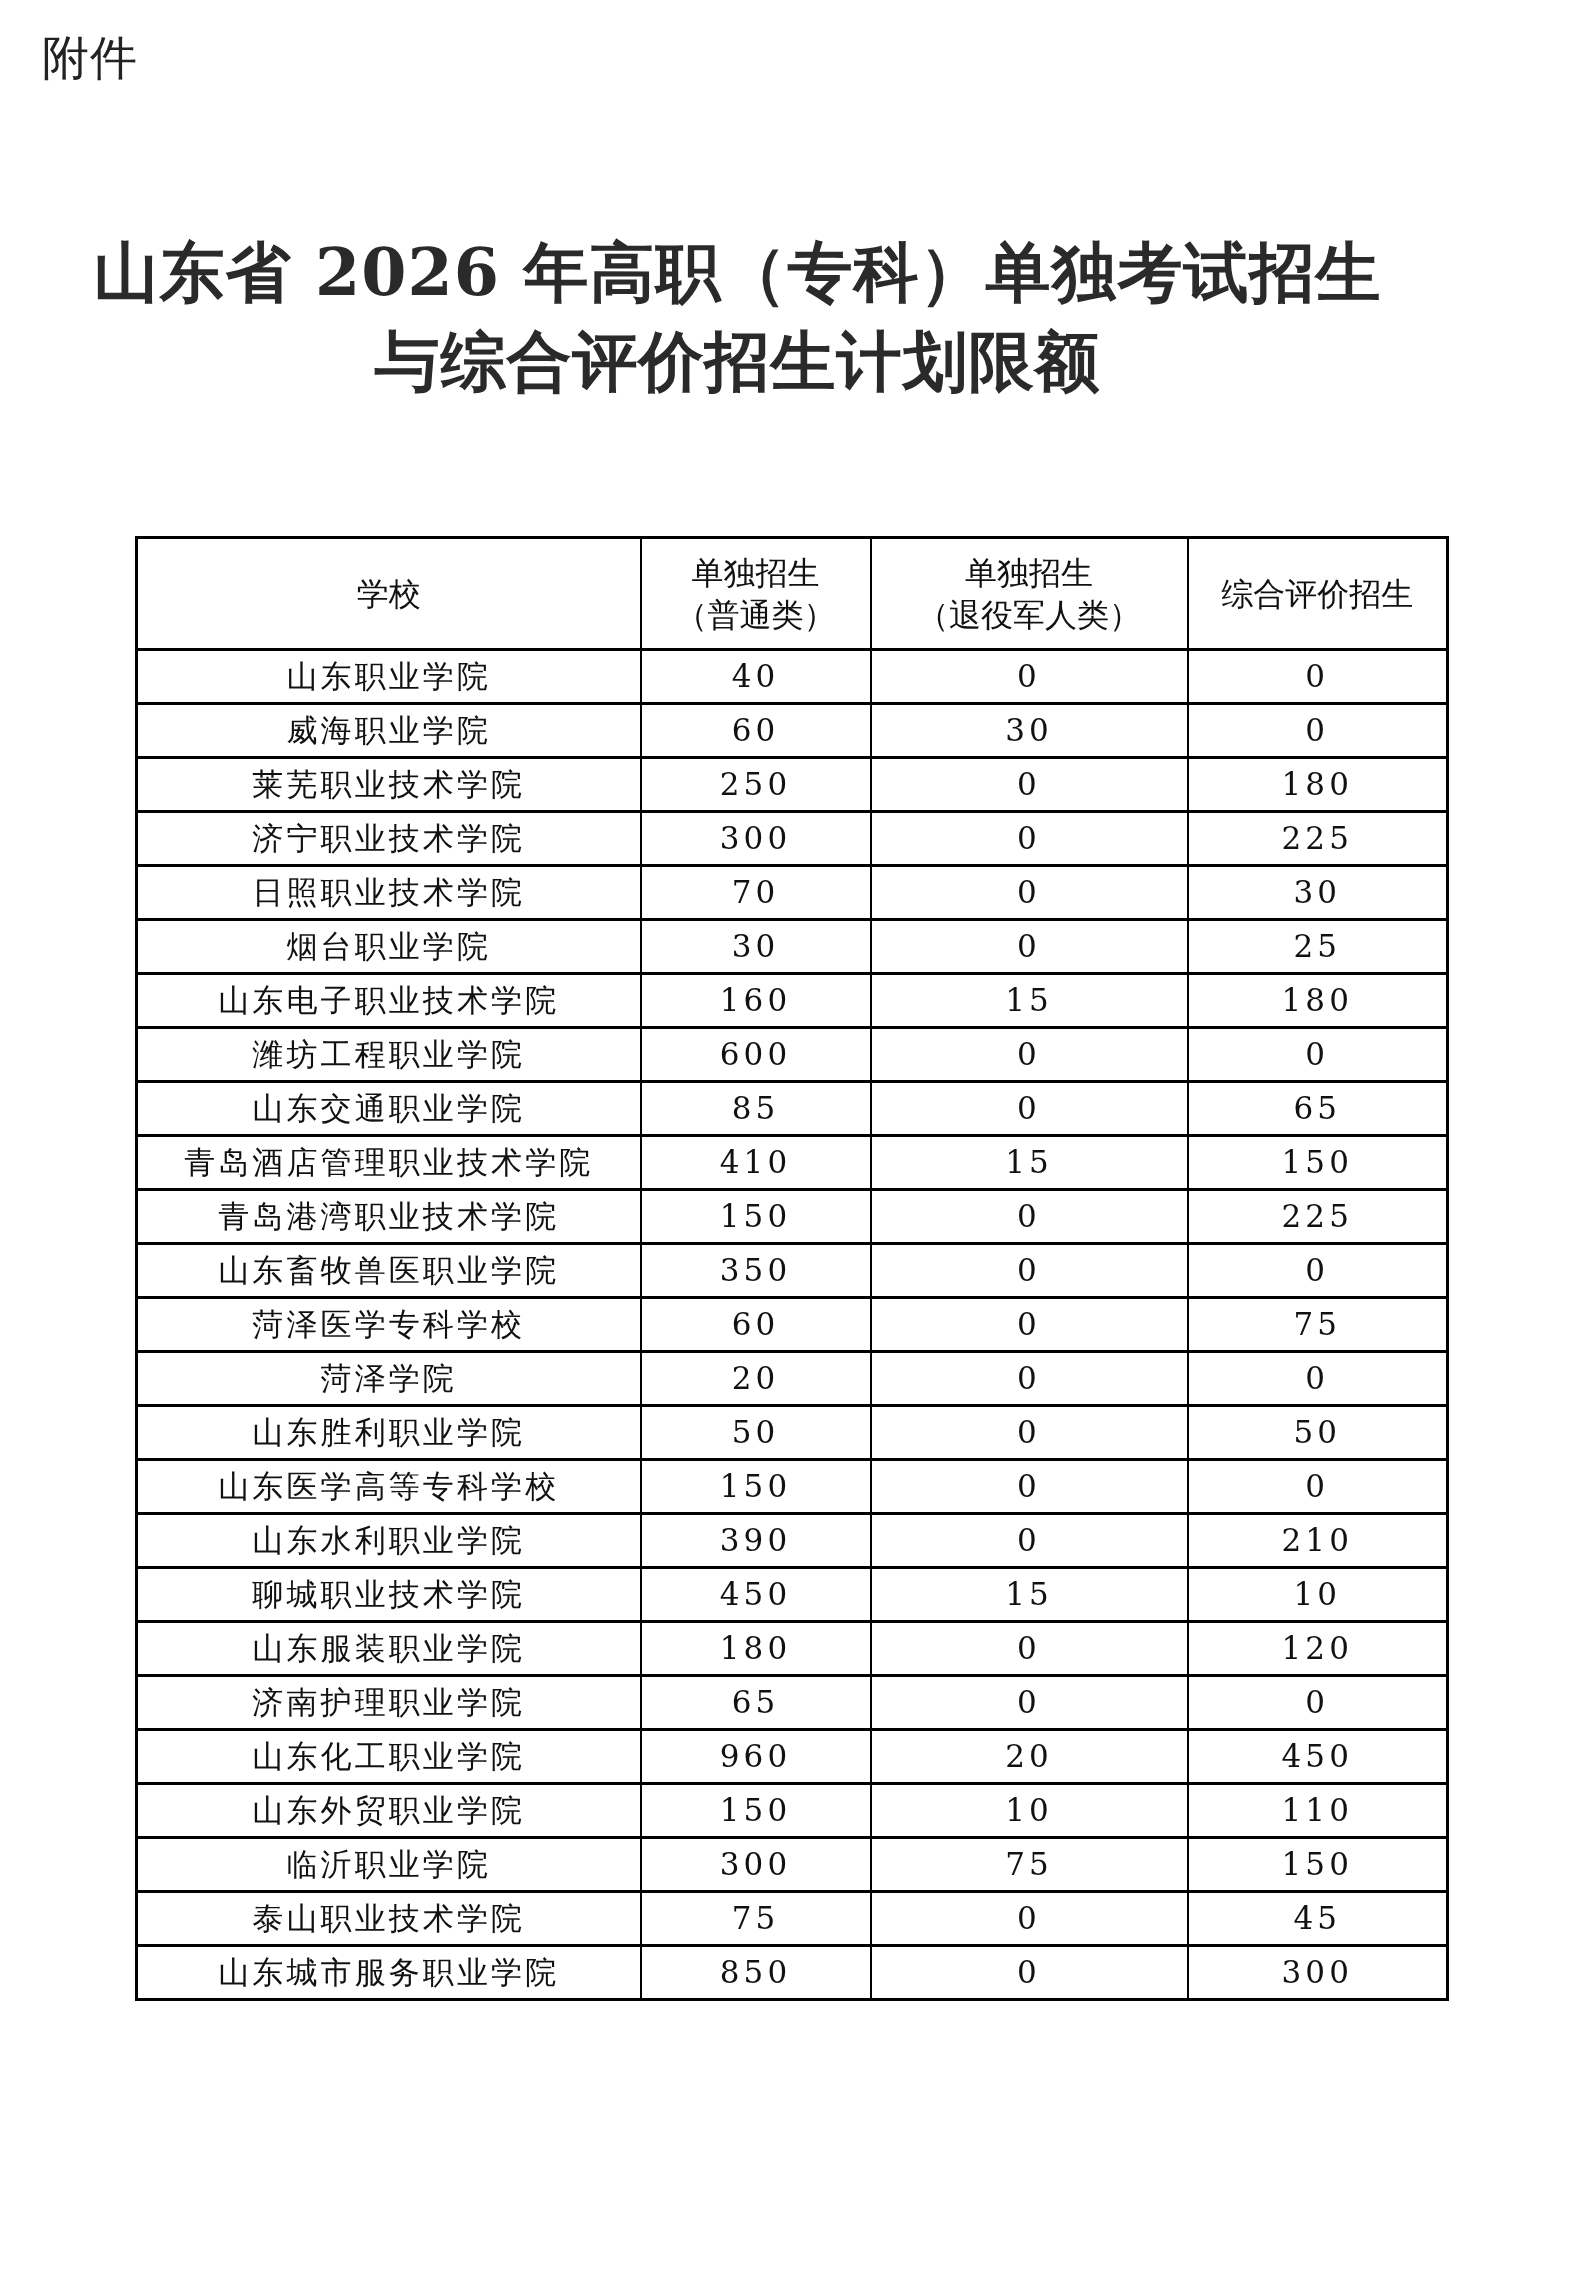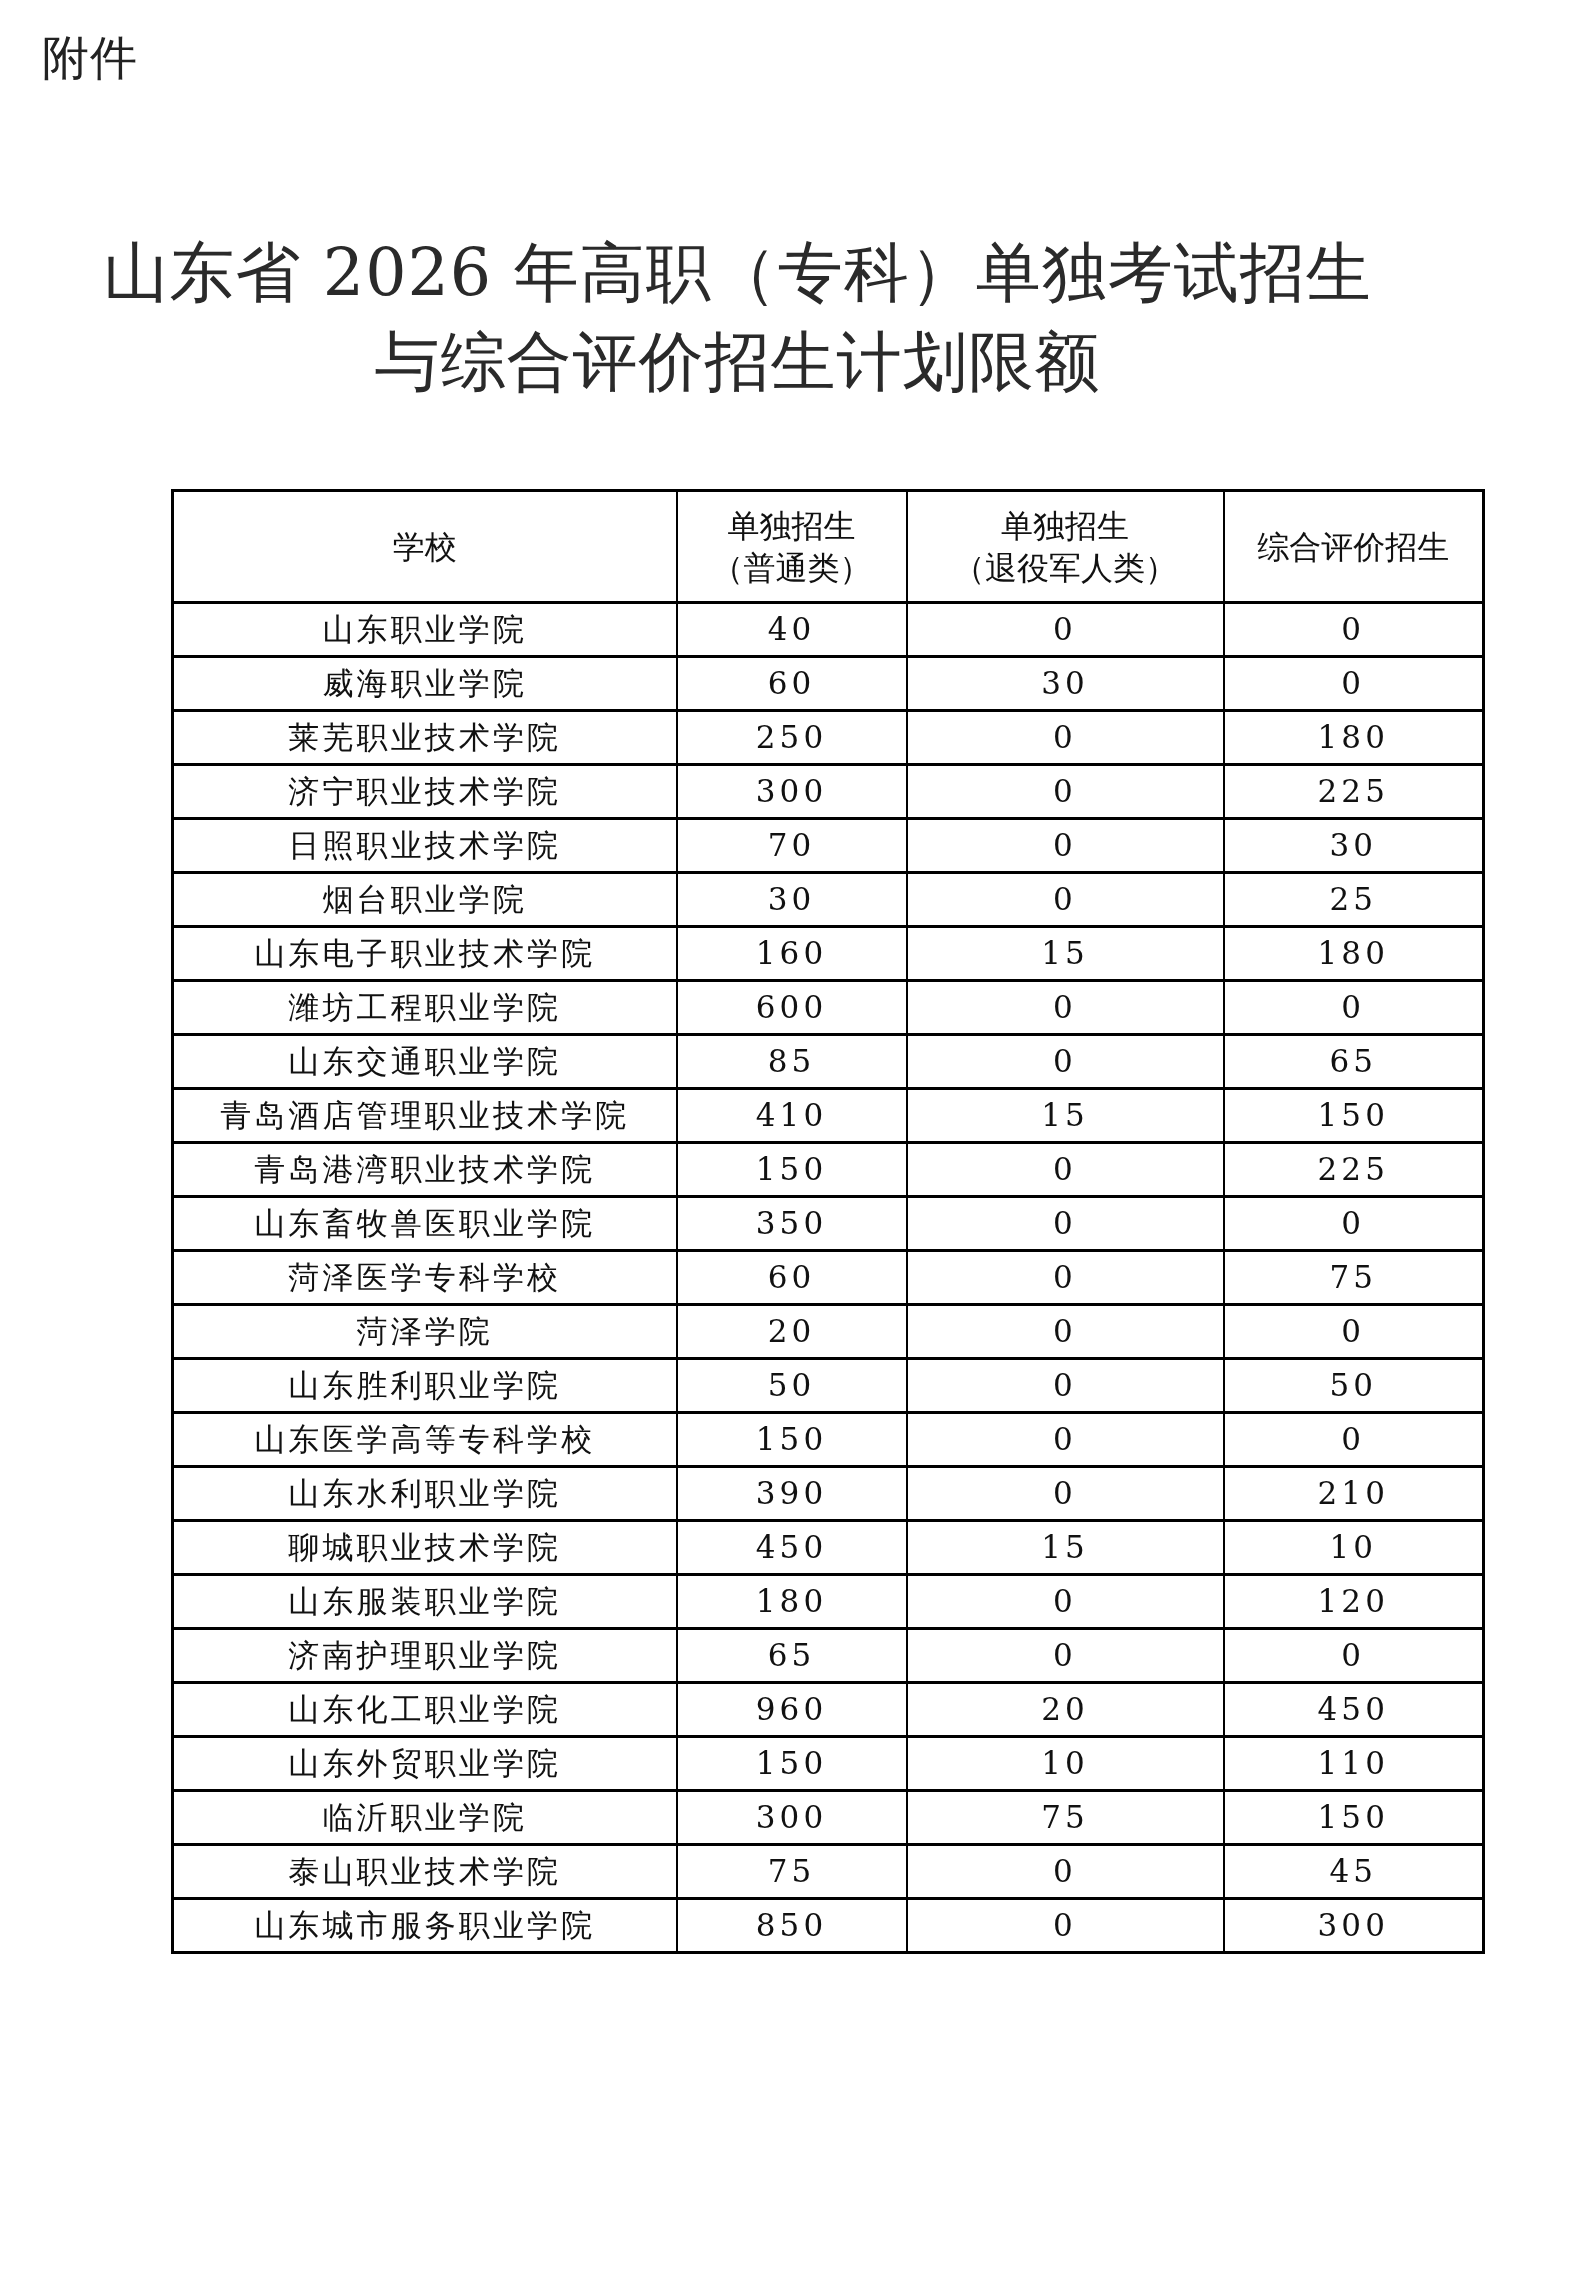--- a/index.html
+++ b/index.html
@@ -23,38 +23,37 @@
     line-height: 56px;
     letter-spacing: 1px;
     color: #222;
   }
   .title {
     position: absolute;
     left: 0;
     width: 1475px;
     text-align: center;
     font-family: "DejaVu Serif", "Liberation Serif", serif;
-    font-weight: normal;
+    font-weight: bold;
     font-size: 65px;
     line-height: 81px;
     color: #2a2a2a;
     letter-spacing: 1px;
   }
   .title-line-1 { top: 232px; }
   .title-line-2 { top: 321px; }
 
   .quota-table {
     position: absolute;
     left: 135px;
-    top: 489px;
+    top: 536px;
     width: 1311px;
     border-collapse: collapse;
     table-layout: fixed;
     border: 3.6px solid #000;
-    margin-left: 36px;
   }
   .quota-table col.c-school { width: 504px; }
   .quota-table col.c-general { width: 230px; }
   .quota-table col.c-veteran { width: 317px; }
   .quota-table col.c-comp { width: 260px; }
 
   .quota-table th, .quota-table td {
     border-left: 2.5px solid #000;
     border-right: 2.5px solid #000;
     border-top: 3.6px solid #000;

